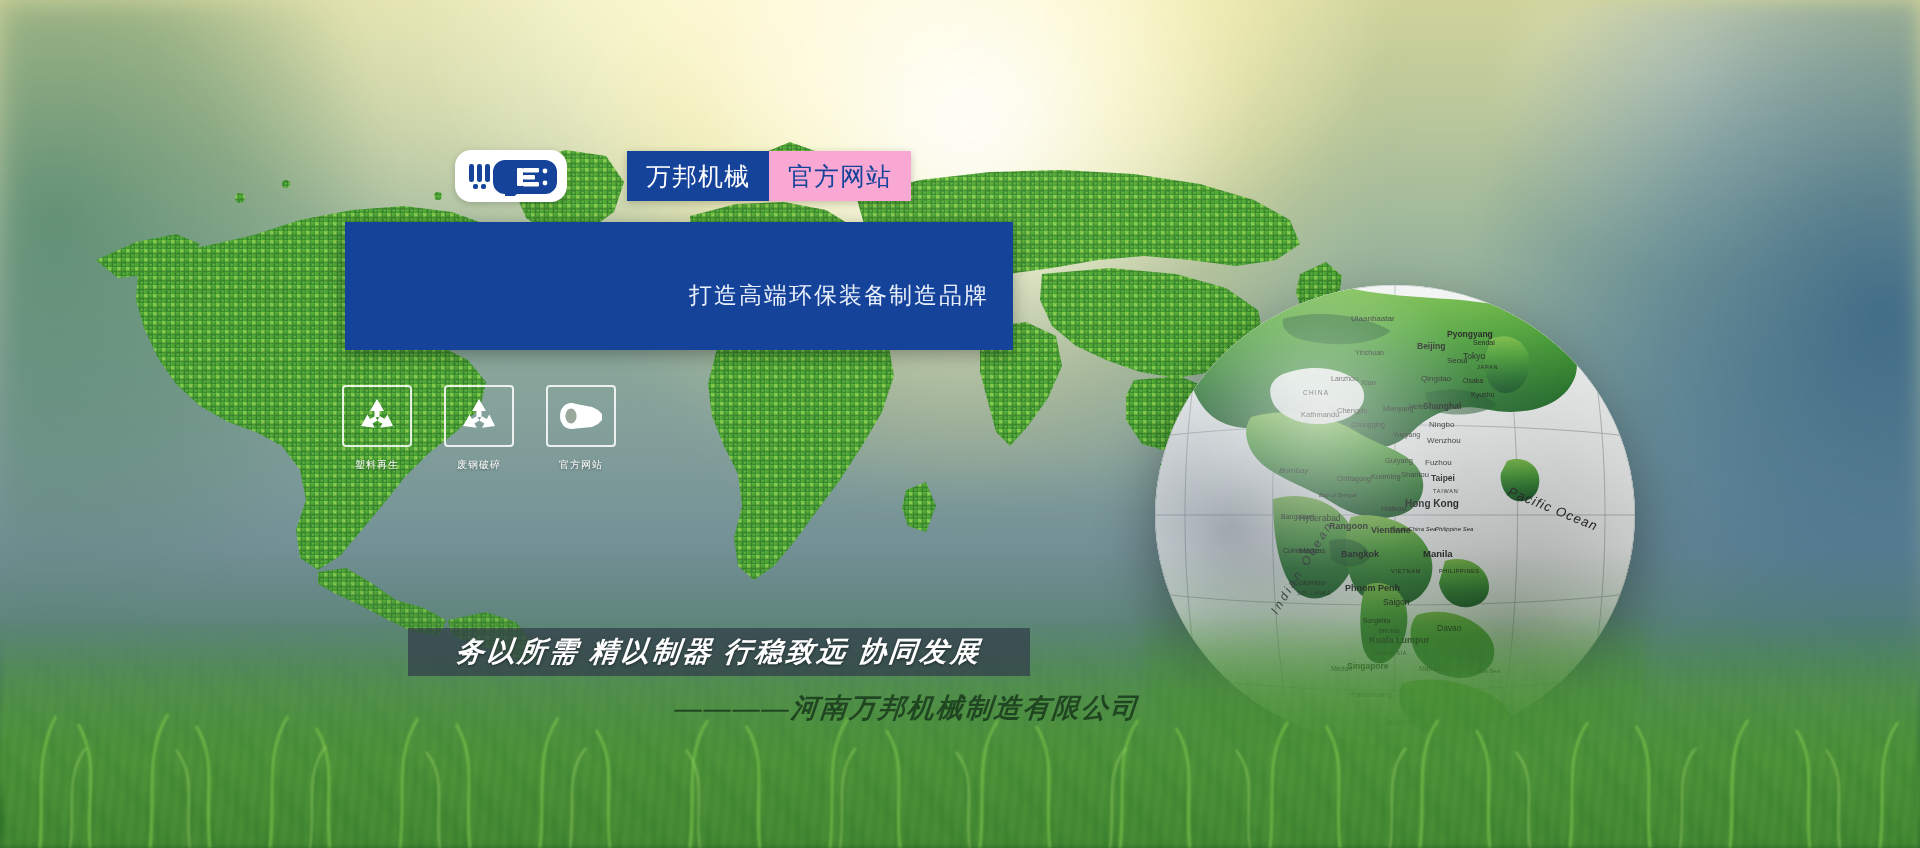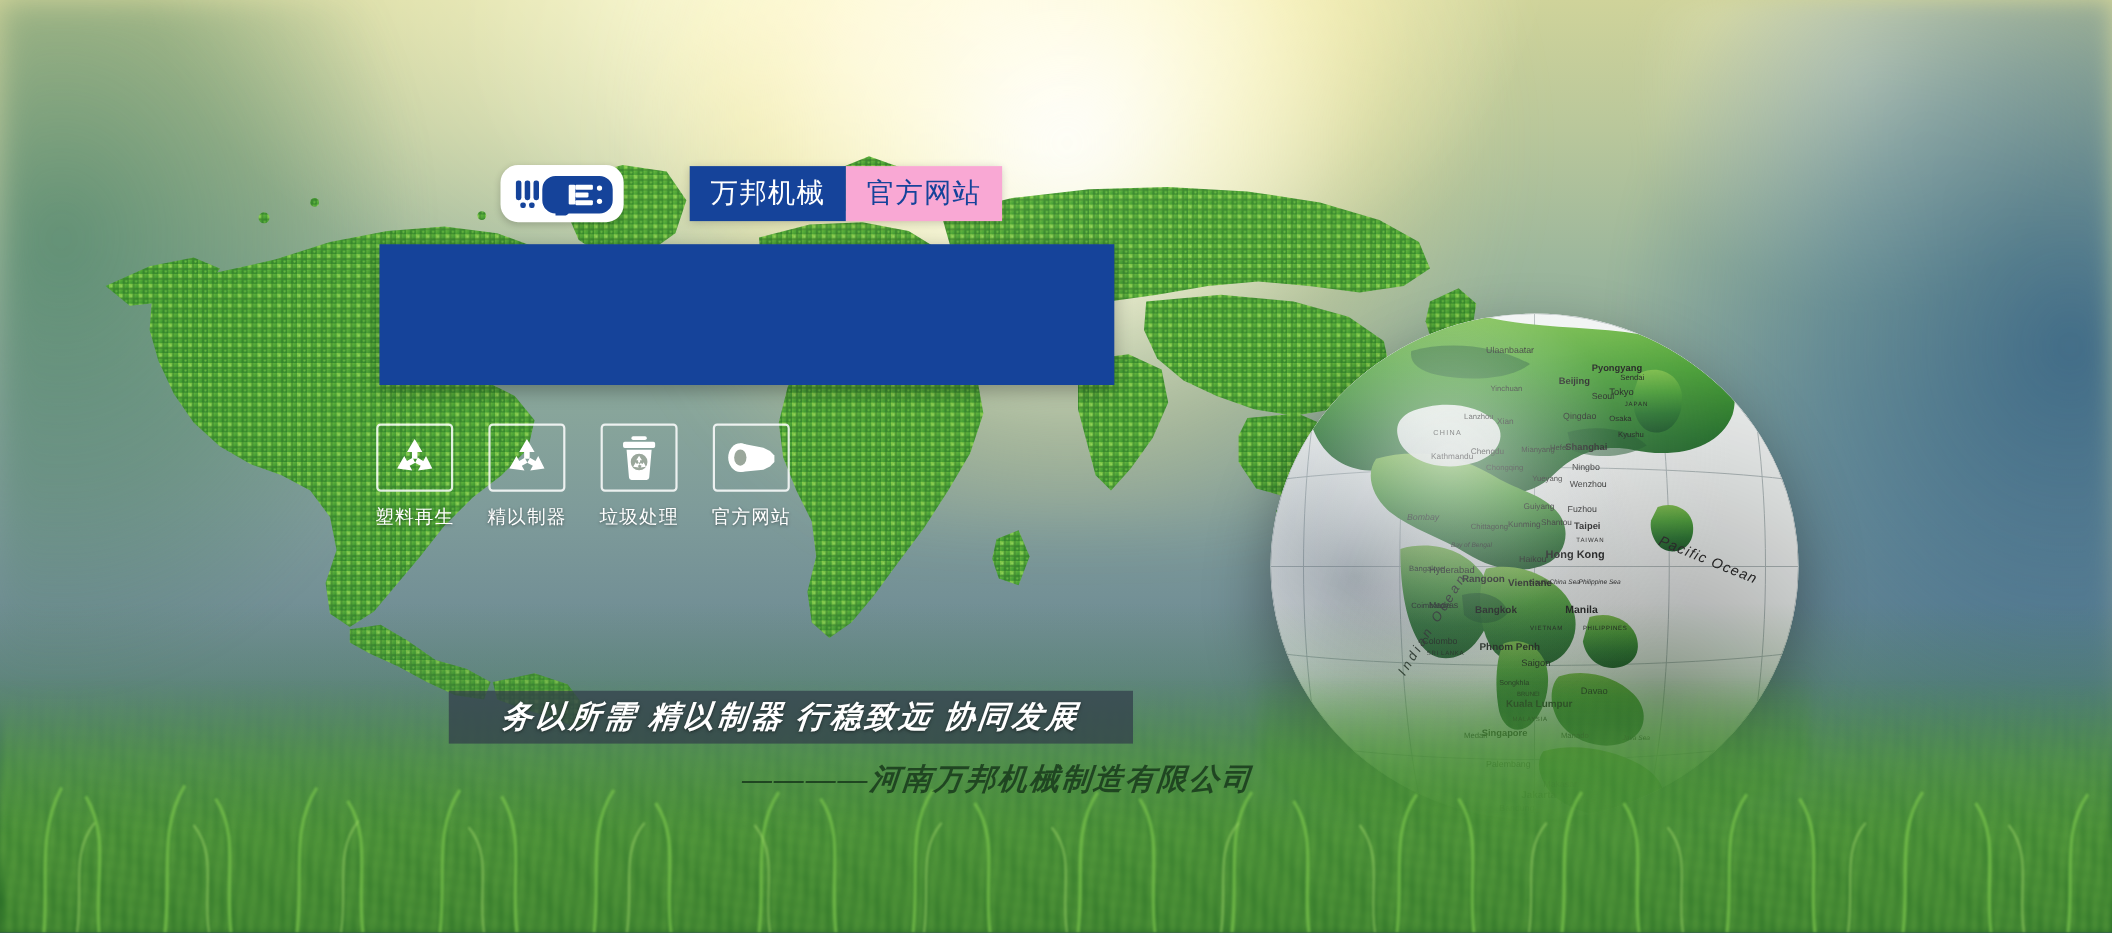--- a/index.html
+++ b/index.html
@@ -121,21 +121,21 @@
   
   .icon-row{position:absolute;left:340px;top:385px;display:flex;gap:28px;}
   .icon-item{width:74px;display:flex;flex-direction:column;align-items:center;}
   .icon-box{
     width:70px;height:62px;border:2px solid rgba(255,255,255,0.85);
     border-radius:4px;display:flex;align-items:center;justify-content:center;
     box-sizing:border-box;
   }
   .icon-box svg{display:block;}
   .icon-label{
-    margin-top:11px;color:#ffffff;font-size:17px;letter-spacing:1px;
+    margin-top:11px;color:#ffffff;font-size:10px;letter-spacing:1px;
     white-space:nowrap;text-shadow:0 1px 3px rgba(0,0,0,0.45);
   }
 
   
   .slogan-bar{
     position:absolute;left:408px;top:628px;width:622px;height:48px;
     background:rgba(48,60,74,0.72);
     display:flex;align-items:center;justify-content:center;
   }
   .slogan-text{
@@ -464,20 +464,21 @@
         </g>
       </svg>
     </div>
     <div class="nav-tabs">
       <div class="tab tab-active">万邦机械</div>
       <div class="tab tab-plain">官方网站</div>
     </div>
   </div>
 
   <div class="banner">
+    <div class="banner-sub">打造高端环保装备制造品牌</div>
   </div>
 
   <div class="icon-row">
 
     <div class="icon-item">
       <div class="icon-box">
         <svg width="42" height="40" viewBox="0 0 42 40" fill="#ffffff">
           <path d="M21 3 L28 15 L23.5 15 L23.5 21 L18.5 21 L18.5 15 L14 15 Z"></path>
           <path d="M5 30 L11.5 18.5 L14 23 L19 20.2 L21.5 24.6 L16.4 27.5 L18.8 31.8 Z"></path>
           <path d="M37 30 L24 31.8 L26.4 27.5 L21.3 24.6 L23.8 20.2 L28.8 23 L31.3 18.5 Z"></path>
@@ -489,41 +490,23 @@
 
 
     <div class="icon-item">
       <div class="icon-box">
         <svg width="42" height="40" viewBox="0 0 42 40" fill="#ffffff">
           <path d="M21 3 L28 15 L23.5 15 L23.5 21 L18.5 21 L18.5 15 L14 15 Z"></path>
           <path d="M5 30 L11.5 18.5 L14 23 L19 20.2 L21.5 24.6 L16.4 27.5 L18.8 31.8 Z"></path>
           <path d="M37 30 L24 31.8 L26.4 27.5 L21.3 24.6 L23.8 20.2 L28.8 23 L31.3 18.5 Z"></path>
         </svg>
       </div>
-      <div class="icon-label">精以制器</div>
+      <div class="icon-label">废钢破碎</div>
     </div>
 
-    <div class="icon-item">
-      <div class="icon-box">
-        <svg width="32" height="42" viewBox="0 0 32 42" fill="#ffffff">
-          <rect x="9" y="1.5" width="14" height="3.4" rx="1.6"></rect>
-          <path d="M3 6.5 h26 a1.6 1.6 0 0 1 1.6 1.6 v2.6 a1.6 1.6 0 0 1 -1.6 1.6 h-26
-                   a1.6 1.6 0 0 1 -1.6 -1.6 v-2.6 a1.6 1.6 0 0 1 1.6 -1.6 z"></path>
-          <path d="M4.6 13.8 h22.8 l-2.2 25.4 a2.4 2.4 0 0 1 -2.4 2.2 h-13.6
-                   a2.4 2.4 0 0 1 -2.4 -2.2 z"></path>
-          <circle cx="16" cy="25" r="7.6" fill="#9aa79b"></circle>
-          <g fill="#ffffff">
-            <path d="M16 19.4 L18.6 23.4 L16.9 23.4 L16.9 25.4 L15.1 25.4 L15.1 23.4 L13.4 23.4 Z"></path>
-            <path d="M10.6 29.4 L13 25.2 L13.9 26.8 L15.7 25.8 L16.6 27.4 L14.8 28.4 L15.7 30 Z"></path>
-            <path d="M22.2 29.4 L17.4 30 L18.3 28.4 L16.5 27.4 L17.4 25.8 L19.2 26.8 L20.1 25.2 Z"></path>
-          </g>
-        </svg>
-      </div>
-      <div class="icon-label">垃圾处理</div>
-    </div>
 
     <div class="icon-item">
       <div class="icon-box">
         <svg width="46" height="34" viewBox="0 0 46 34" fill="#ffffff">
           <ellipse cx="13" cy="17" rx="11" ry="13"></ellipse>
           <path d="M13 4 L34 8 L40 11 L44 15 L44 21 L40 25 L34 28 L13 30 Z"></path>
           <ellipse cx="13" cy="17" rx="5.6" ry="7.4" fill="#9aa79b"></ellipse>
         </svg>
       </div>
       <div class="icon-label">官方网站</div>

